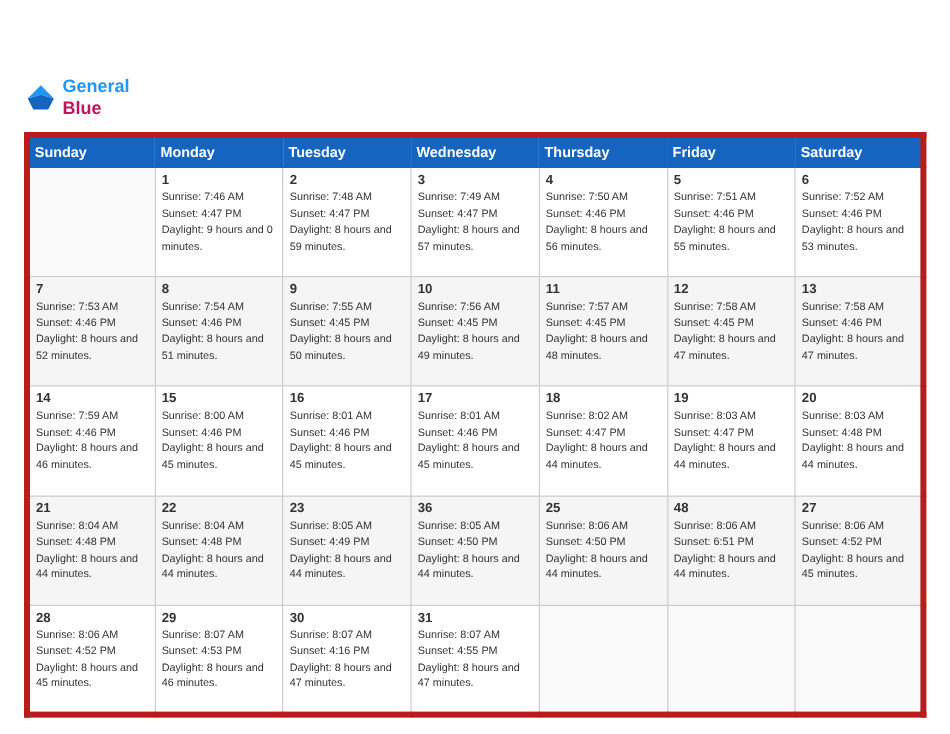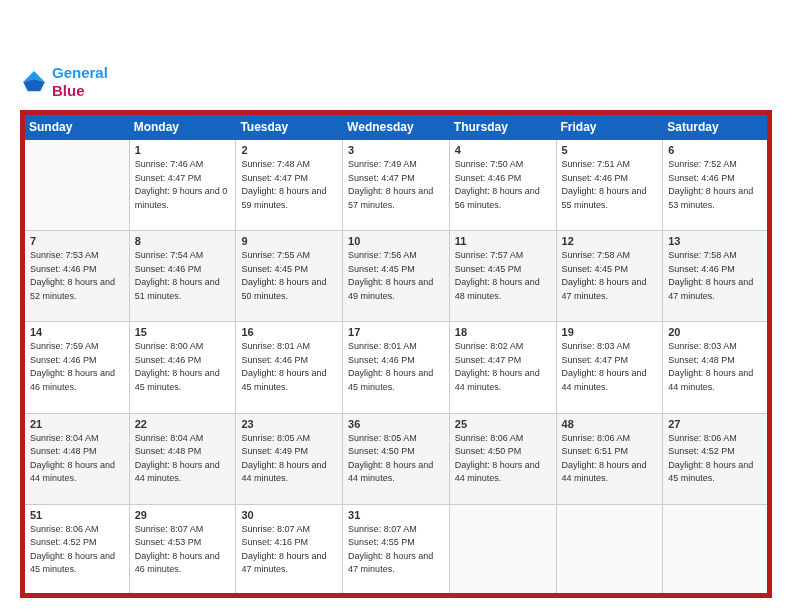--- a/index.html
+++ b/index.html
@@ -297,21 +297,21 @@
       </td>
           <td>
         <span class="day-num">27</span>
         <span class="day-info">Sunrise: 8:06 AM</span><br>
         <span class="day-info">Sunset: 4:52 PM</span><br>
         <span class="day-info">Daylight: 8 hours and 45 minutes.</span>
       </td>
         </tr>
         <tr>
           <td>
-        <span class="day-num">51</span>
+        <span class="day-num">28</span>
         <span class="day-info">Sunrise: 8:06 AM</span><br>
         <span class="day-info">Sunset: 4:52 PM</span><br>
         <span class="day-info">Daylight: 8 hours and 45 minutes.</span>
       </td>
           <td>
         <span class="day-num">29</span>
         <span class="day-info">Sunrise: 8:07 AM</span><br>
         <span class="day-info">Sunset: 4:53 PM</span><br>
         <span class="day-info">Daylight: 8 hours and 46 minutes.</span>
       </td>

